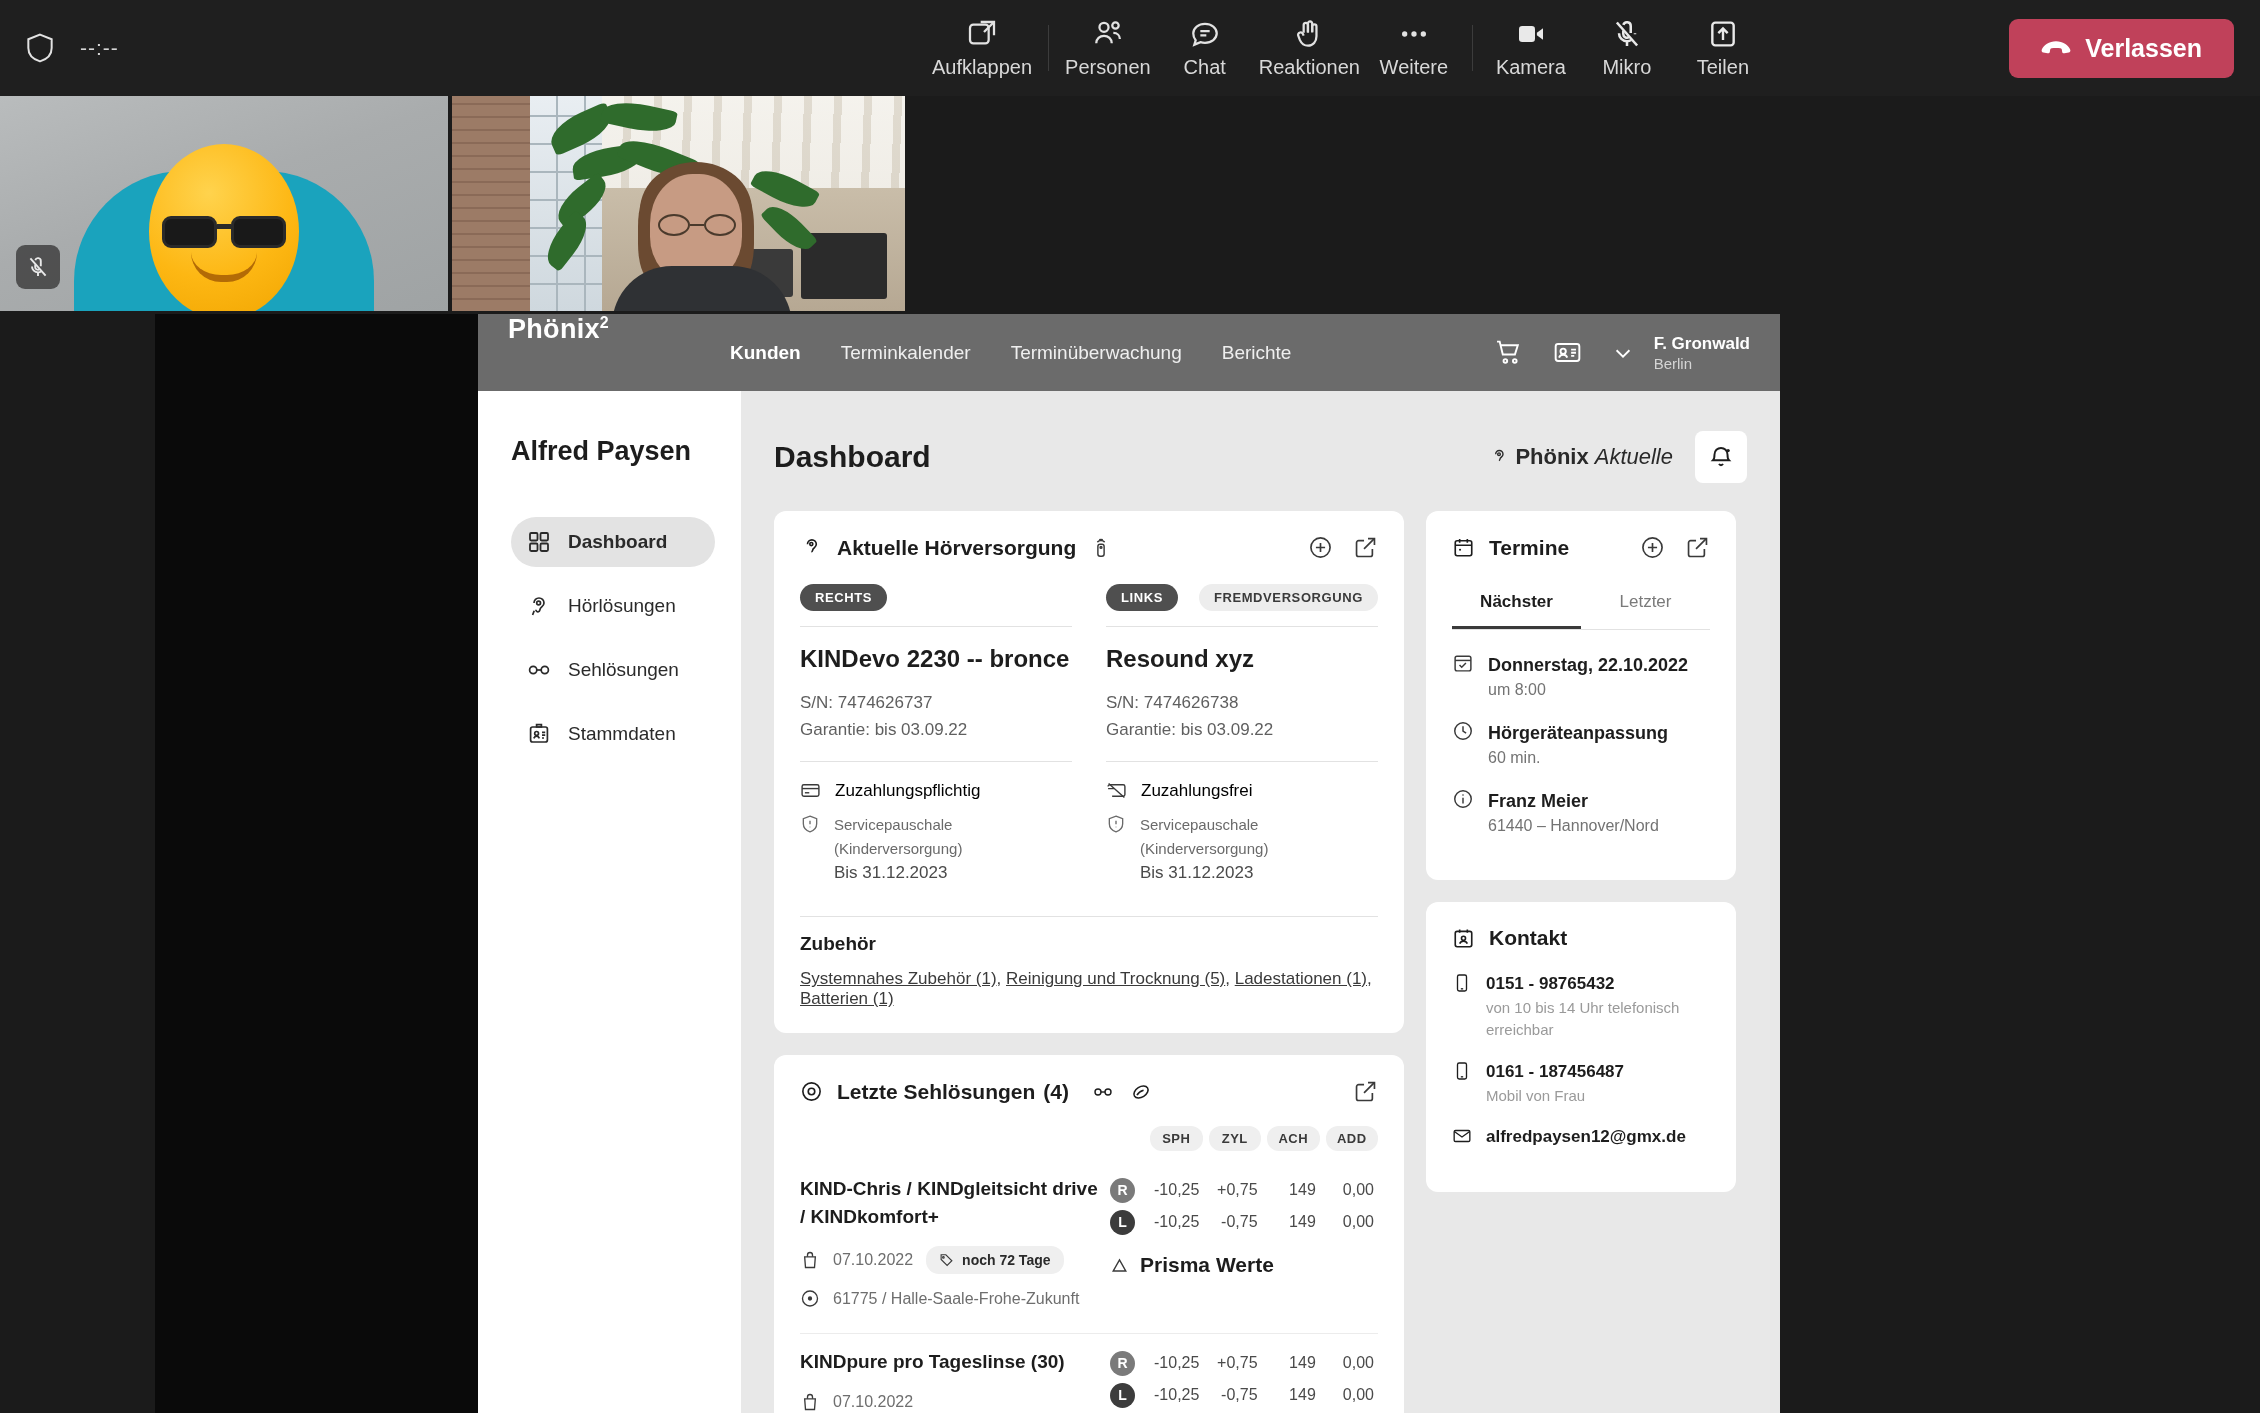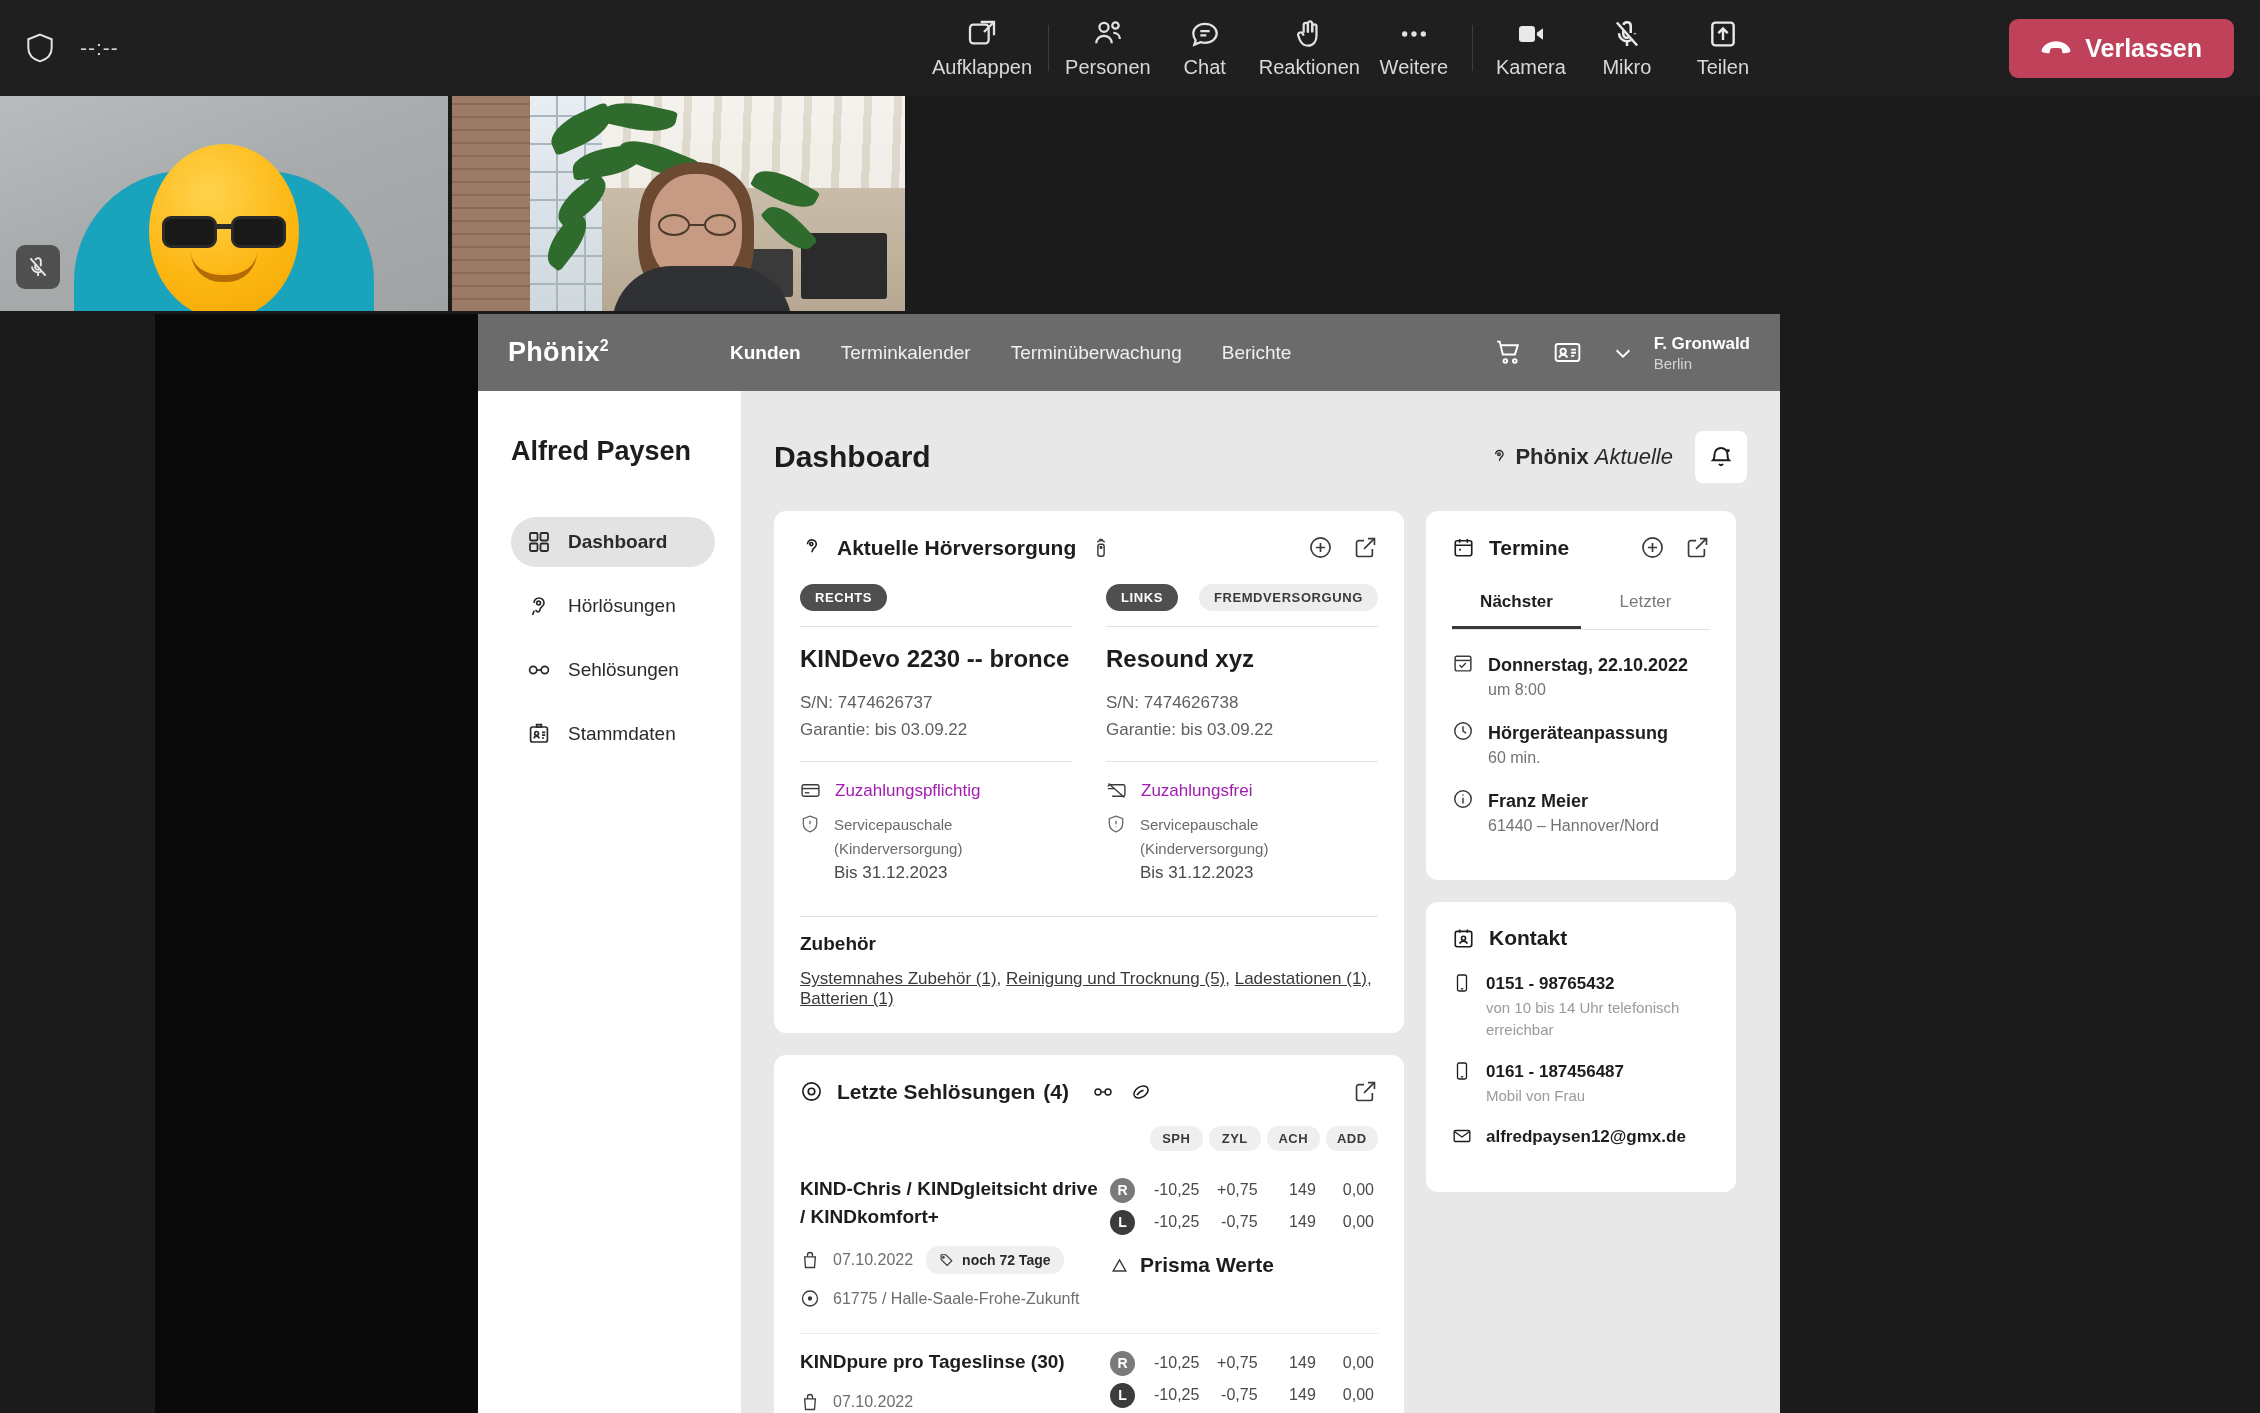--- a/index.html
+++ b/index.html
@@ -108,21 +108,21 @@
   
   #shared-window {
     position:absolute; left:155px; top:314px; width:1625px; height:1099px;
     background:#0a0a0a; overflow:hidden;
   }
   #app { position:absolute; left:323px; top:0; width:1302px; height:1099px; background:#e8e8e8; }
   .share-dot { position:absolute; right:9px; top:7px; width:9px; height:9px;
                border-radius:50%; background:#e8a33d; }
 
   
-  #app-header { height:77px; background:#6b6b6b; display:flex; align-items:center; padding:0 30px; }
+  #app-header { height:77px; background:#6b6b6b; display:flex; padding:0 30px; }
   .brand { color:#fff; font-size:27px; font-weight:bold; letter-spacing:.3px; width:222px; }
   .brand sup { font-size:16px; }
   .app-nav { display:flex; align-items:center; gap:40px; }
   .app-nav a { color:#efefef; font-size:19px; text-decoration:none; cursor:pointer; white-space:nowrap; }
   .app-nav a.active { color:#fff; font-weight:bold; }
   .hdr-right { margin-left:auto; display:flex; align-items:center; gap:30px; }
   .hdr-user { display:flex; align-items:center; gap:20px; }
   .hdr-user .uname { color:#fff; font-size:17px; font-weight:bold; line-height:1.35; }
   .hdr-user .ucity { color:#d5d5d5; font-size:15px; font-weight:normal; }
 
@@ -158,21 +158,21 @@
   
   .two-cols { display:flex; gap:34px; }
   .hcol { flex:1; min-width:0; }
   .pill-row { display:flex; align-items:center; margin-bottom:14px; min-height:30px; }
   .pill { background:#4f4f4f; color:#fff; font-size:13px; font-weight:bold;
           letter-spacing:.6px; padding:6px 15px; border-radius:14px; }
   .pill.light { background:#ededed; color:#3a3a3a; margin-left:auto; }
   .hr-line { border-top:1px solid #e2e2e2; margin:0 0 18px 0; }
   .dev-name { font-size:24px; font-weight:bold; color:#1d1d1d; margin-bottom:16px; }
   .dev-meta { font-size:17px; color:#5f5f5f; line-height:1.6; margin-bottom:18px; }
-  .icon-line { display:flex; align-items:center; gap:14px; font-size:17px; color:#a21caf; margin-bottom:12px; }
+  .icon-line { display:flex; align-items:center; gap:14px; font-size:17px; color:#000000; margin-bottom:12px; }
   .icon-line.small { font-size:15px; color:#6a6a6a; align-items:flex-start; }
   .icon-line.small .txt { line-height:1.55; }
   .zub-title { font-size:19px; font-weight:bold; color:#1d1d1d; margin:6px 0 14px 0; }
   .zub-links { font-size:17px; color:#3a3a3a; }
   .zub-links span { text-decoration:underline; cursor:pointer; }
 
   
   .seh-row { display:flex; gap:10px; padding:14px 0 10px 0; }
   .seh-left { width:300px; flex-shrink:0; }
   .seh-name { font-size:19px; font-weight:bold; color:#1d1d1d; line-height:1.45; margin-bottom:16px; }

